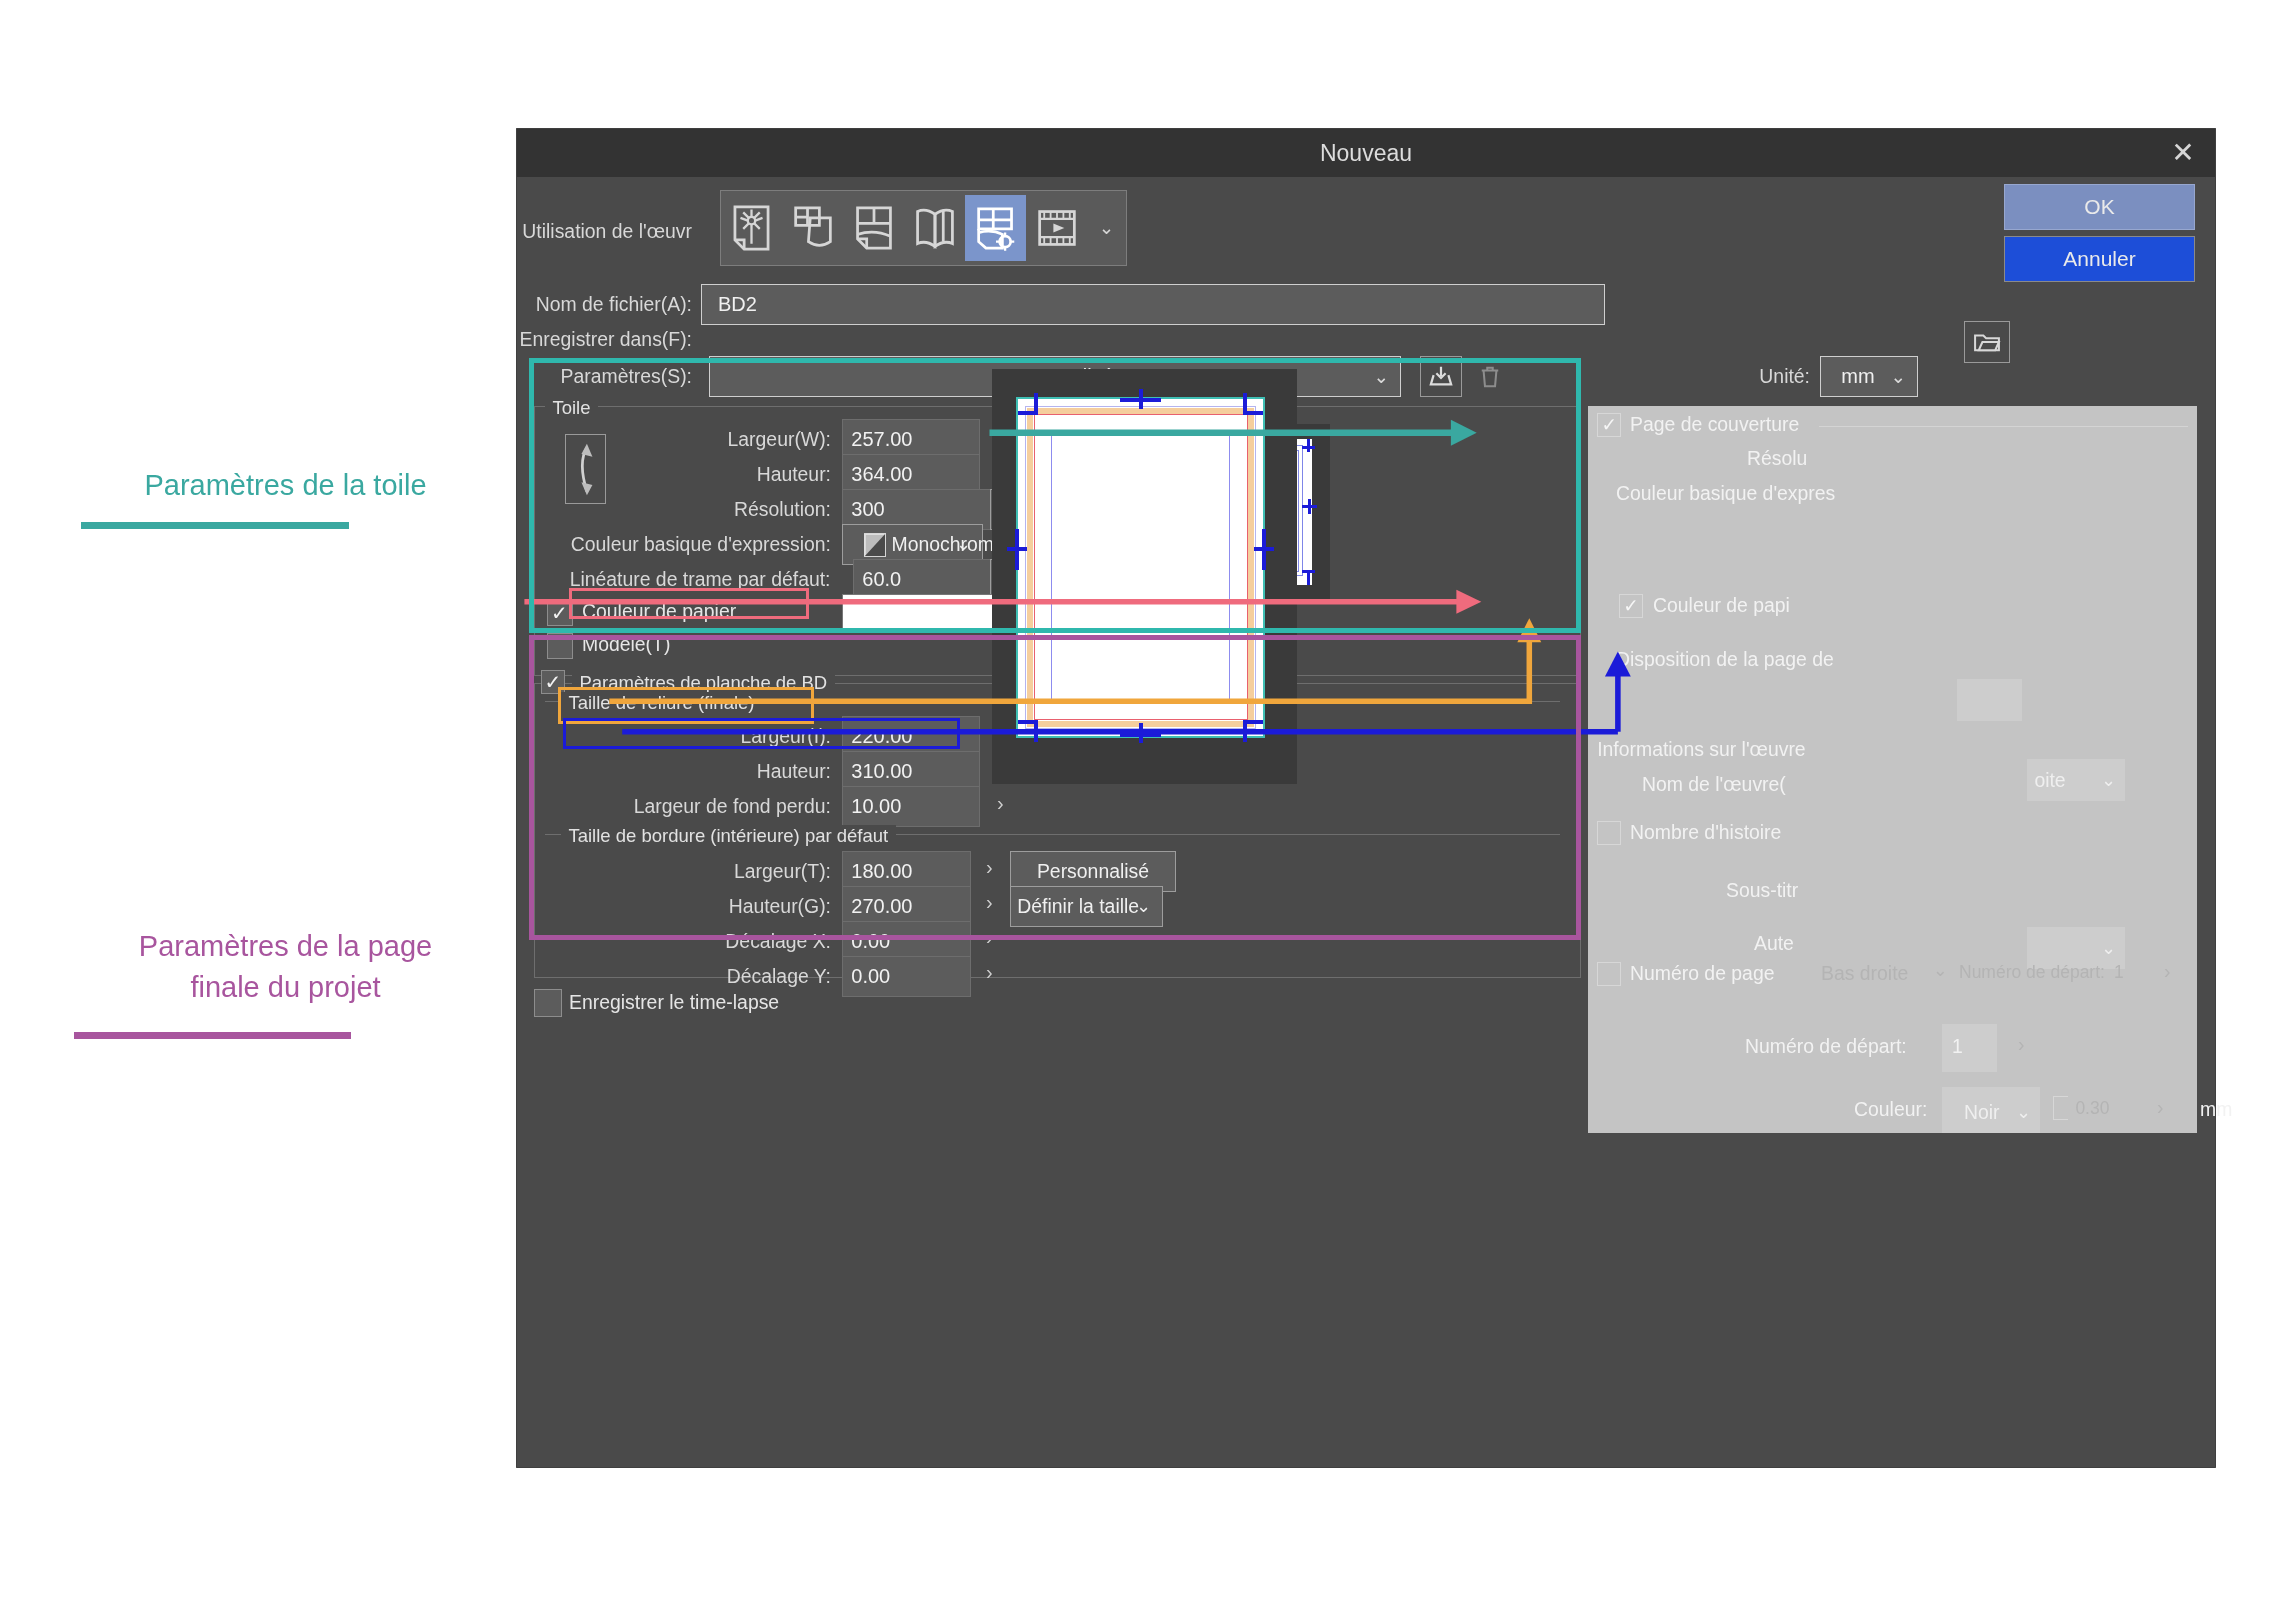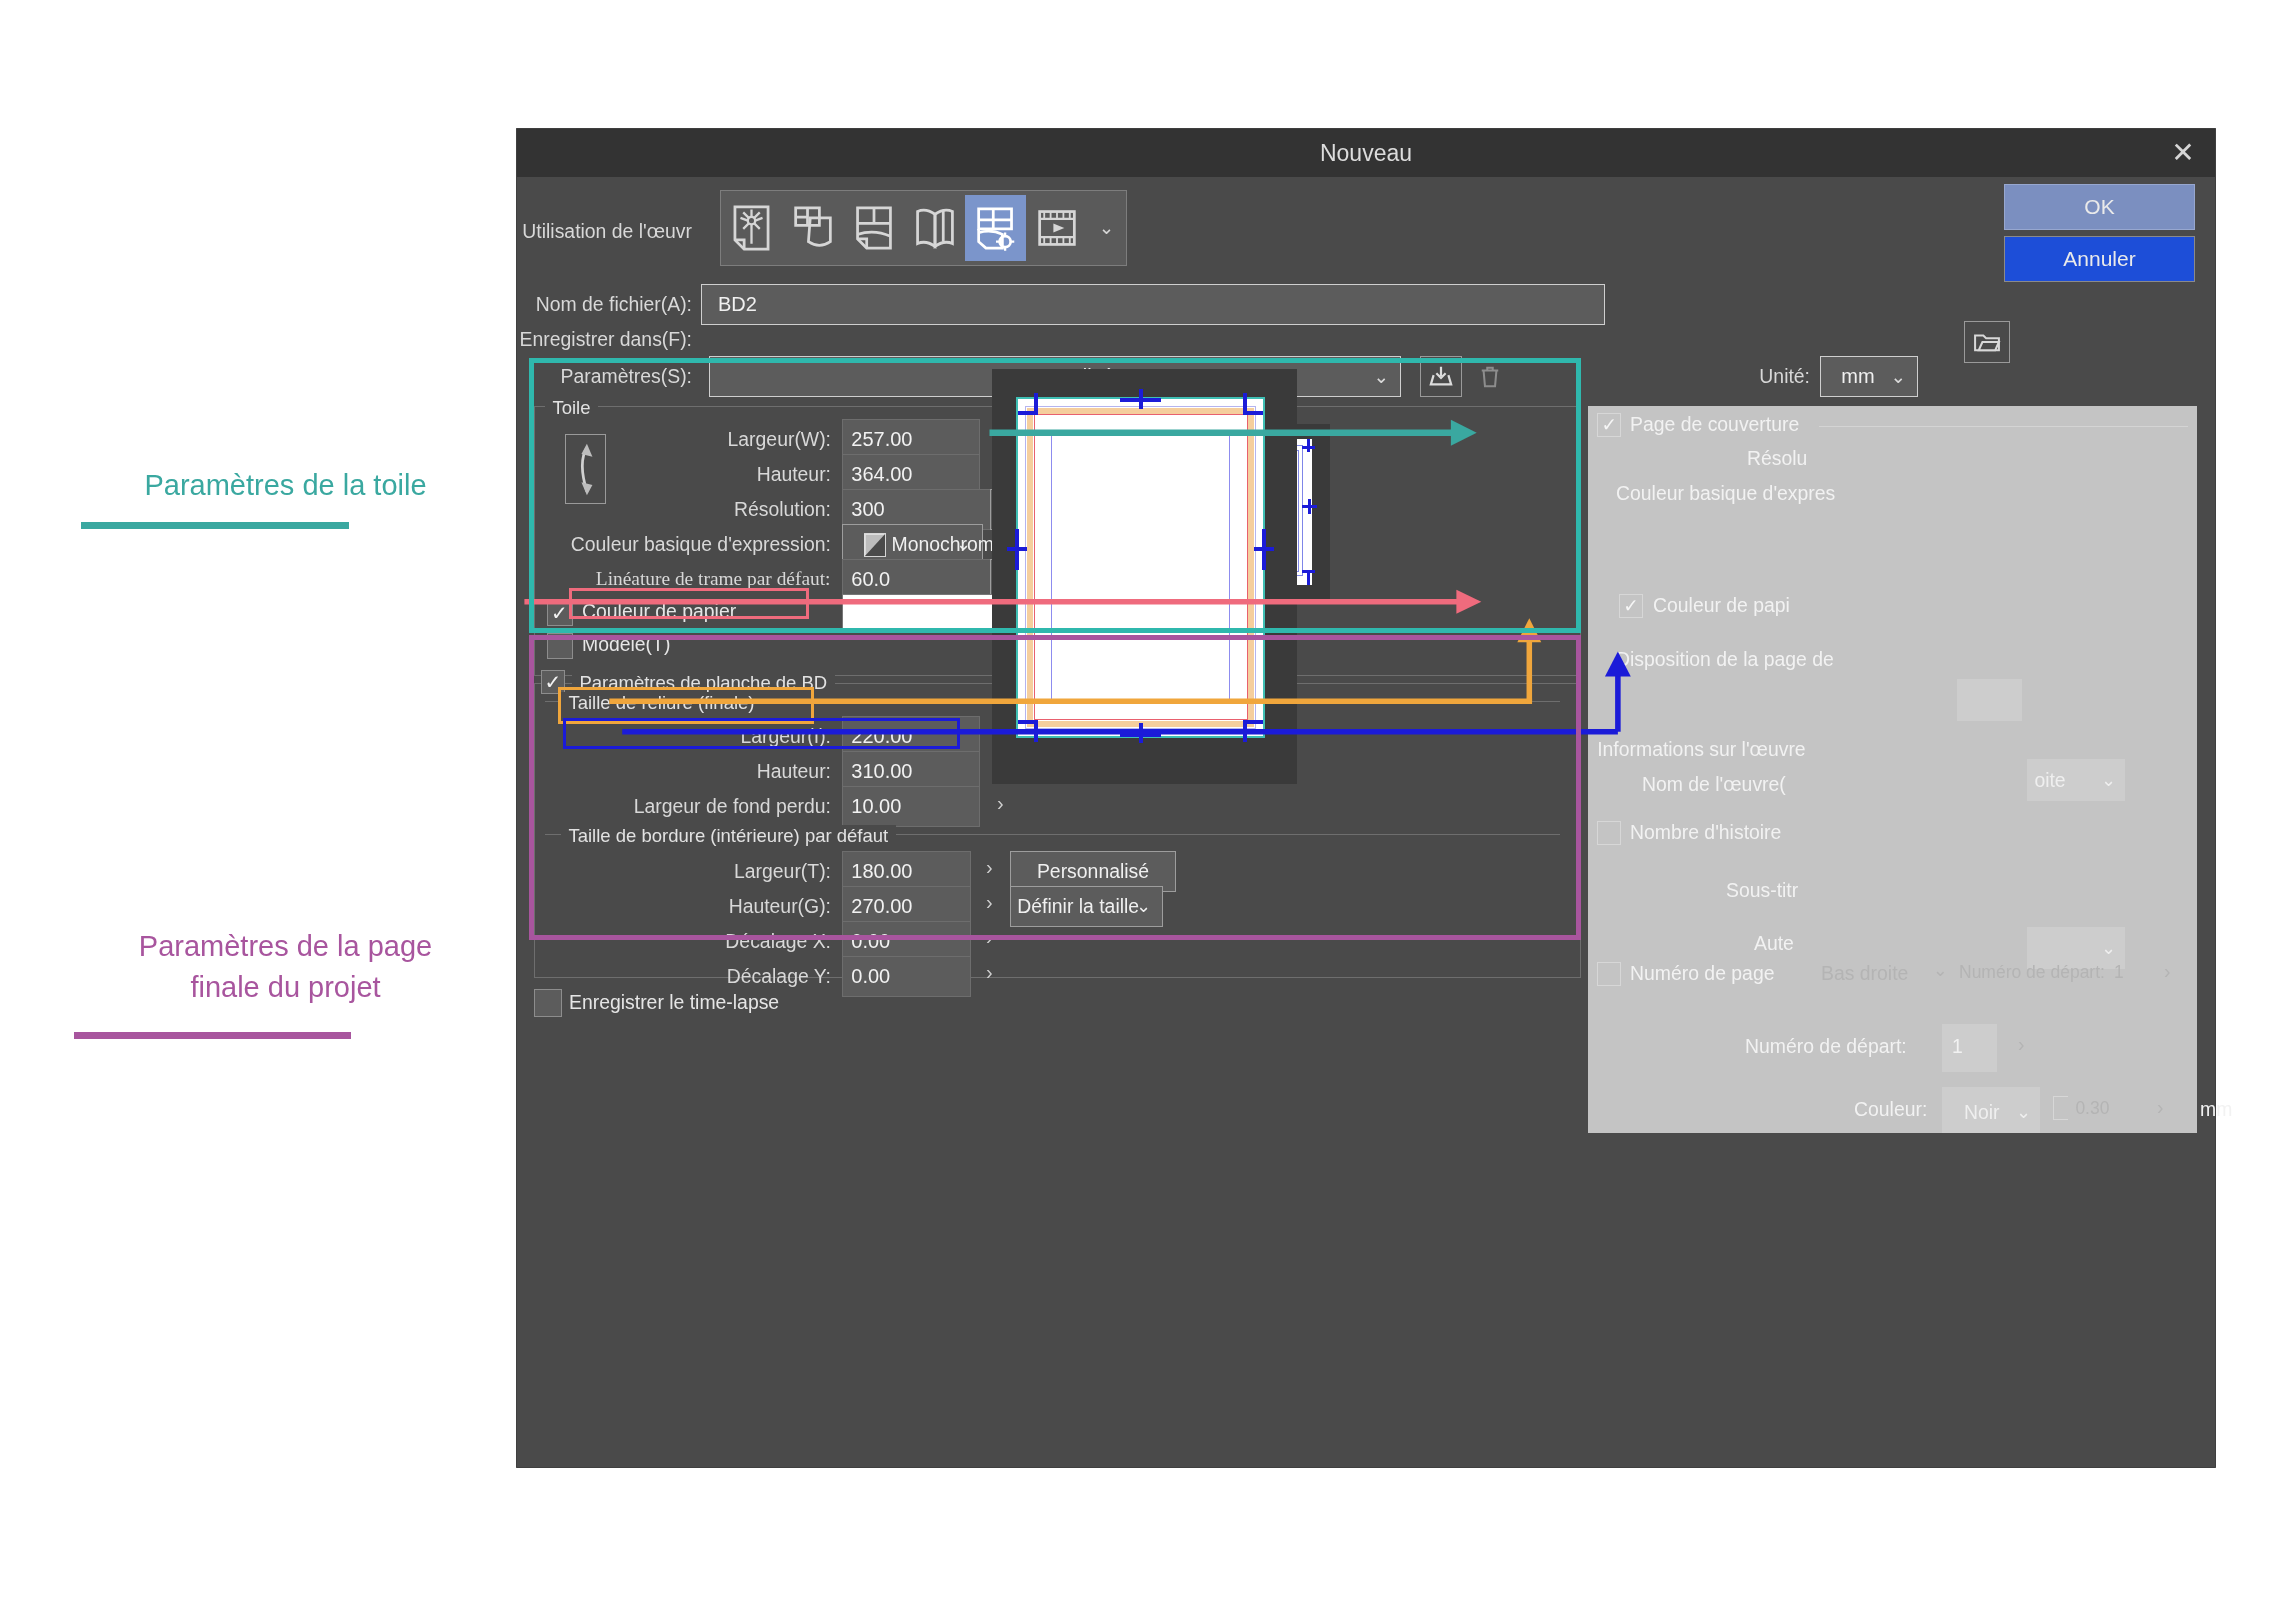--- a/index.html
+++ b/index.html
@@ -268,22 +268,22 @@
       <span style="font-size:19.4px;">Monochrome</span>
       <span class="cv">⌄</span>
     </div>
     <div style="position:absolute;left:480px;top:347px;width:37px;height:41px;background:#7b8fc0;display:flex;align-items:center;justify-content:center;">
       <span style="display:block;width:20px;height:28px;background:#000000;"></span>
     </div>
     <div style="position:absolute;left:521px;top:347px;width:37px;height:41px;background:#7b8fc0;display:flex;align-items:center;justify-content:center;">
       <span style="display:block;width:20px;height:28px;background:#ffffff;"></span>
     </div>
 
-    <div class="lbl" style="left:18.5px;top:391px;width:295px;font-family:Liberation Serif, serif;">Linéature de trame par défaut:</div>
-    <div class="num" style="left:325px;top:382px;width:158px;">60.0</div>
+    <div class="lbl" style="left:18.5px;top:391px;width:295px;">Linéature de trame par défaut:</div>
+    <div class="num" style="left:336px;top:382px;width:158px;">60.0</div>
     <div class="dd" style="left:473px;top:382px;width:46px;">
       <span>⌄</span>
     </div>
 
     <div class="cb" style="left:29.5px;top:423px;">
       <span>✓</span>
     </div>
     <div class="cbl" style="left:65px;top:423px;">Couleur de papier</div>
     <div style="position:absolute;left:325px;top:417px;width:268px;height:37px;background:#ffffff;border:0.9px solid #777;box-sizing:border-box;"></div>
 

